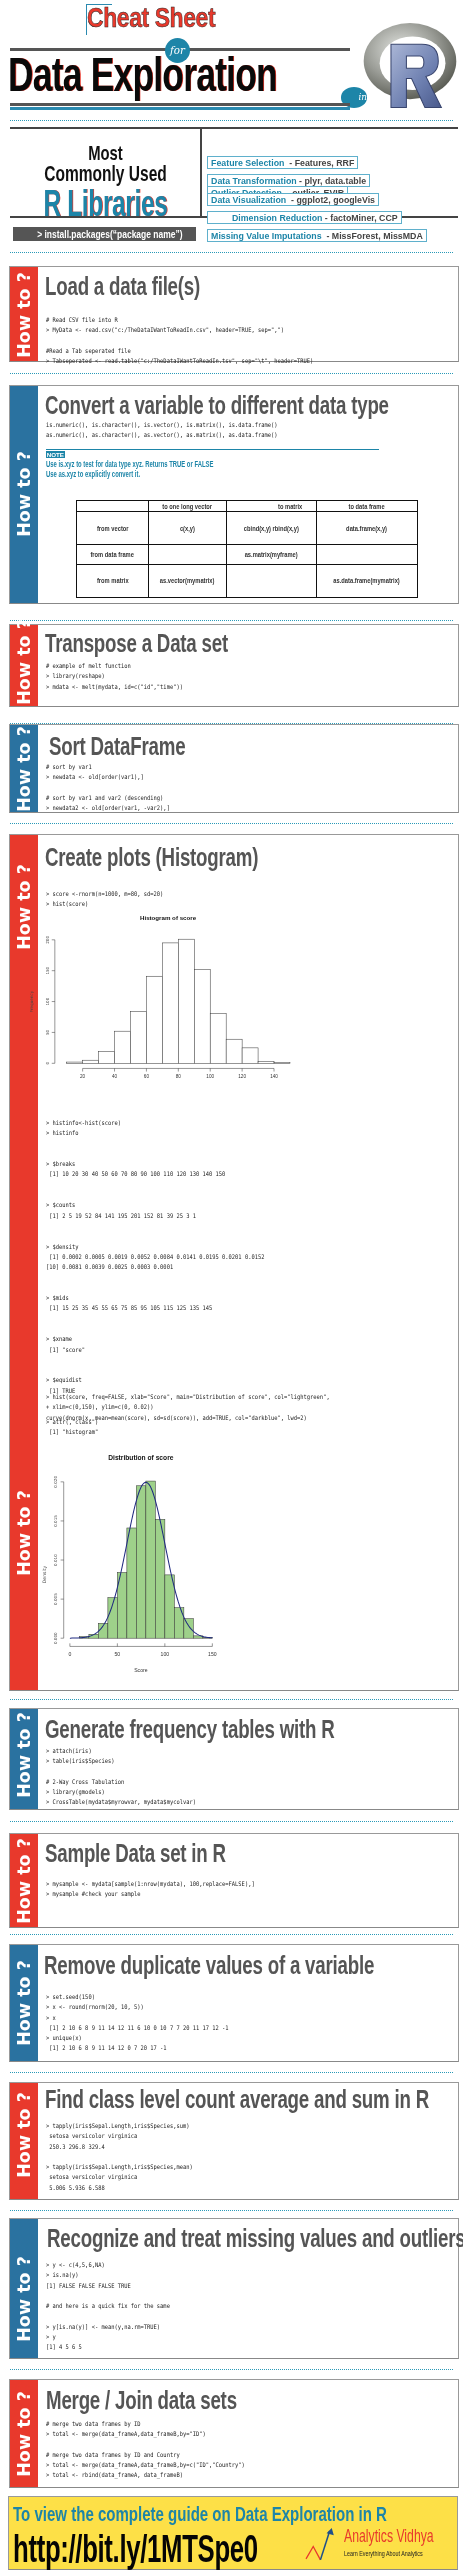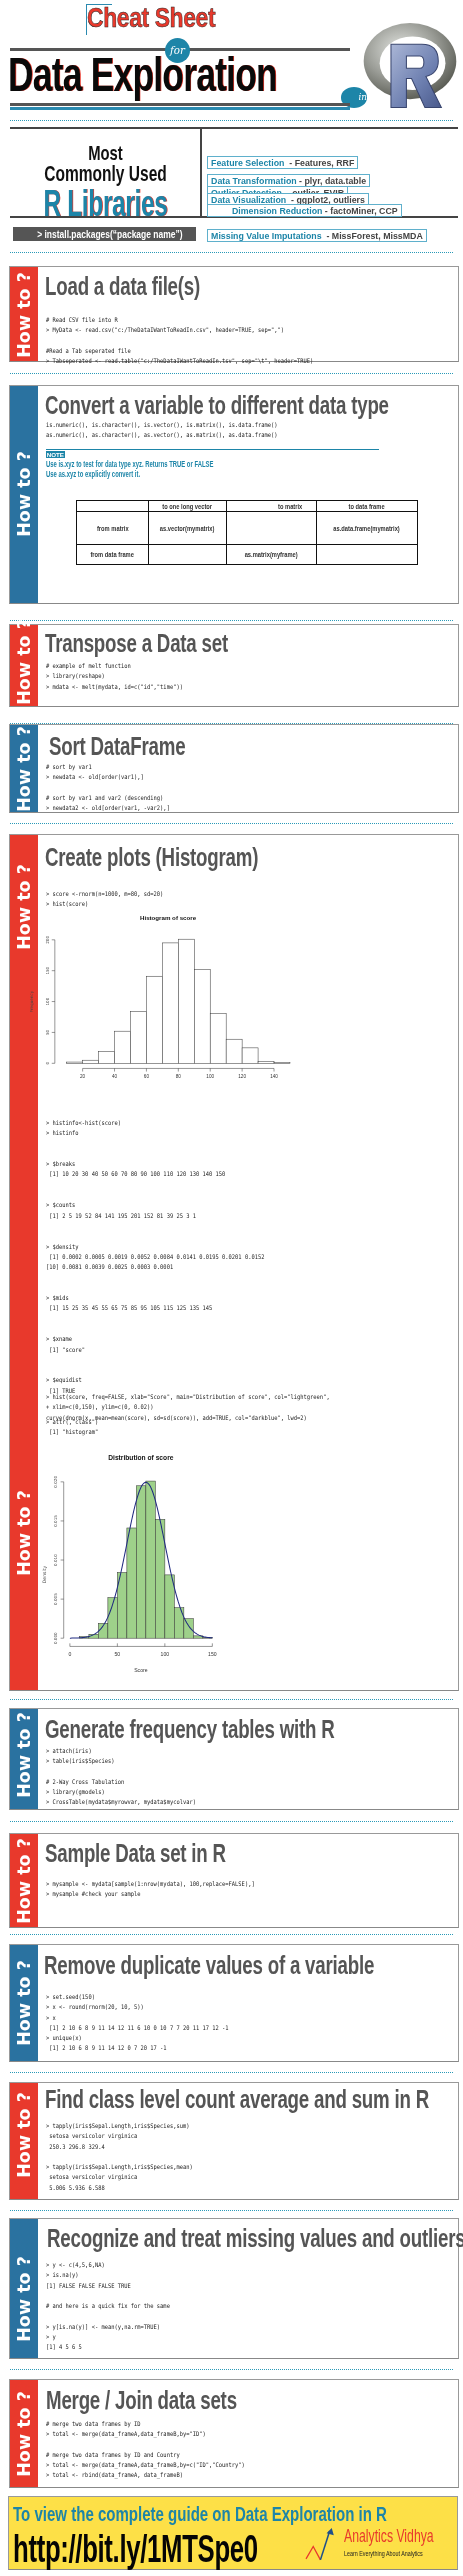--- a/index.html
+++ b/index.html
@@ -110,23 +110,23 @@
   <div class="lib-item" style="top:138px;margin-top:48px;">
     <span class="cat">Outlier Detection</span><span class="pkg" style="white-space:pre">  - outlier, EVIR</span>
   </div>
   <div class="lib-item" style="top:156px;">
     <span class="cat">Feature Selection</span><span class="pkg" style="white-space:pre">  - Features, RRF</span>
   </div>
   <div class="lib-item" style="top:174px;">
     <span class="cat">Data Transformation</span><span class="pkg" style="white-space:pre"> - plyr, data.table</span>
   </div>
   <div class="lib-item" style="top:193px;">
-    <span class="cat">Data Visualization</span><span class="pkg" style="white-space:pre">  - ggplot2, outliers</span>
-  </div>
-  <div class="lib-item" style="top:204px;padding-left:24px;">
+    <span class="cat">Data Visualization</span><span class="pkg" style="white-space:pre">  - ggplot2, googleVis</span>
+  </div>
+  <div class="lib-item" style="top:211px;padding-left:24px;">
     <span class="cat">Dimension Reduction</span><span class="pkg" style="white-space:pre"> - factoMiner, CCP</span>
   </div>
   <div class="lib-item" style="top:229px;">
     <span class="cat">Missing Value Imputations</span><span class="pkg" style="white-space:pre">  - MissForest, MissMDA</span>
   </div>
 </div>
 
 <div class="dotted" style="top:252px;"></div>
 
 <div class="section" style="top:266px; height:96px;">
@@ -155,30 +155,36 @@
 
   <table class="conv" style="top:114px;font-weight:bold;">
     <tbody>
         <tr style="height:11.3px;">
       <td style="width:72px;"><span></span></td>
       <td style="width:78px;"><span>to one long vector</span></td>
       <td style="width:90px;padding-left:38px;"><span>to matrix</span></td>
       <td style="width:101px;"><span>to data frame</span></td>
     </tr>
     <tr style="height:33px;">
-      <td><span>from matrix</span></td>
-      <td><span>as.vector(mymatrix)</span></td>
-      <td><span></span></td>
-      <td><span>as.data.frame(mymatrix)</span></td>
+      <td><span>from vector</span></td>
+      <td><span>c(x,y)</span></td>
+      <td><span>cbind(x,y) rbind(x,y)</span></td>
+      <td><span>data.frame(x,y)</span></td>
     </tr>
     <tr style="height:19.6px;">
       <td><span>from data frame</span></td>
       <td><span></span></td>
       <td><span>as.matrix(myframe)</span></td>
       <td><span></span></td>
+    </tr>
+    <tr style="height:33px;">
+      <td><span>from matrix</span></td>
+      <td><span>as.vector(mymatrix)</span></td>
+      <td><span></span></td>
+      <td><span>as.data.frame(mymatrix)</span></td>
     </tr>
   </tbody>
     </table>
 </div>
 
 <div class="dotted" style="top:620px;"></div>
 
 <div class="section" style="top:624px; height:83px;">
   <div class="bar red"></div>
   <div class="howto" style="top:37px;">How to ?</div>

